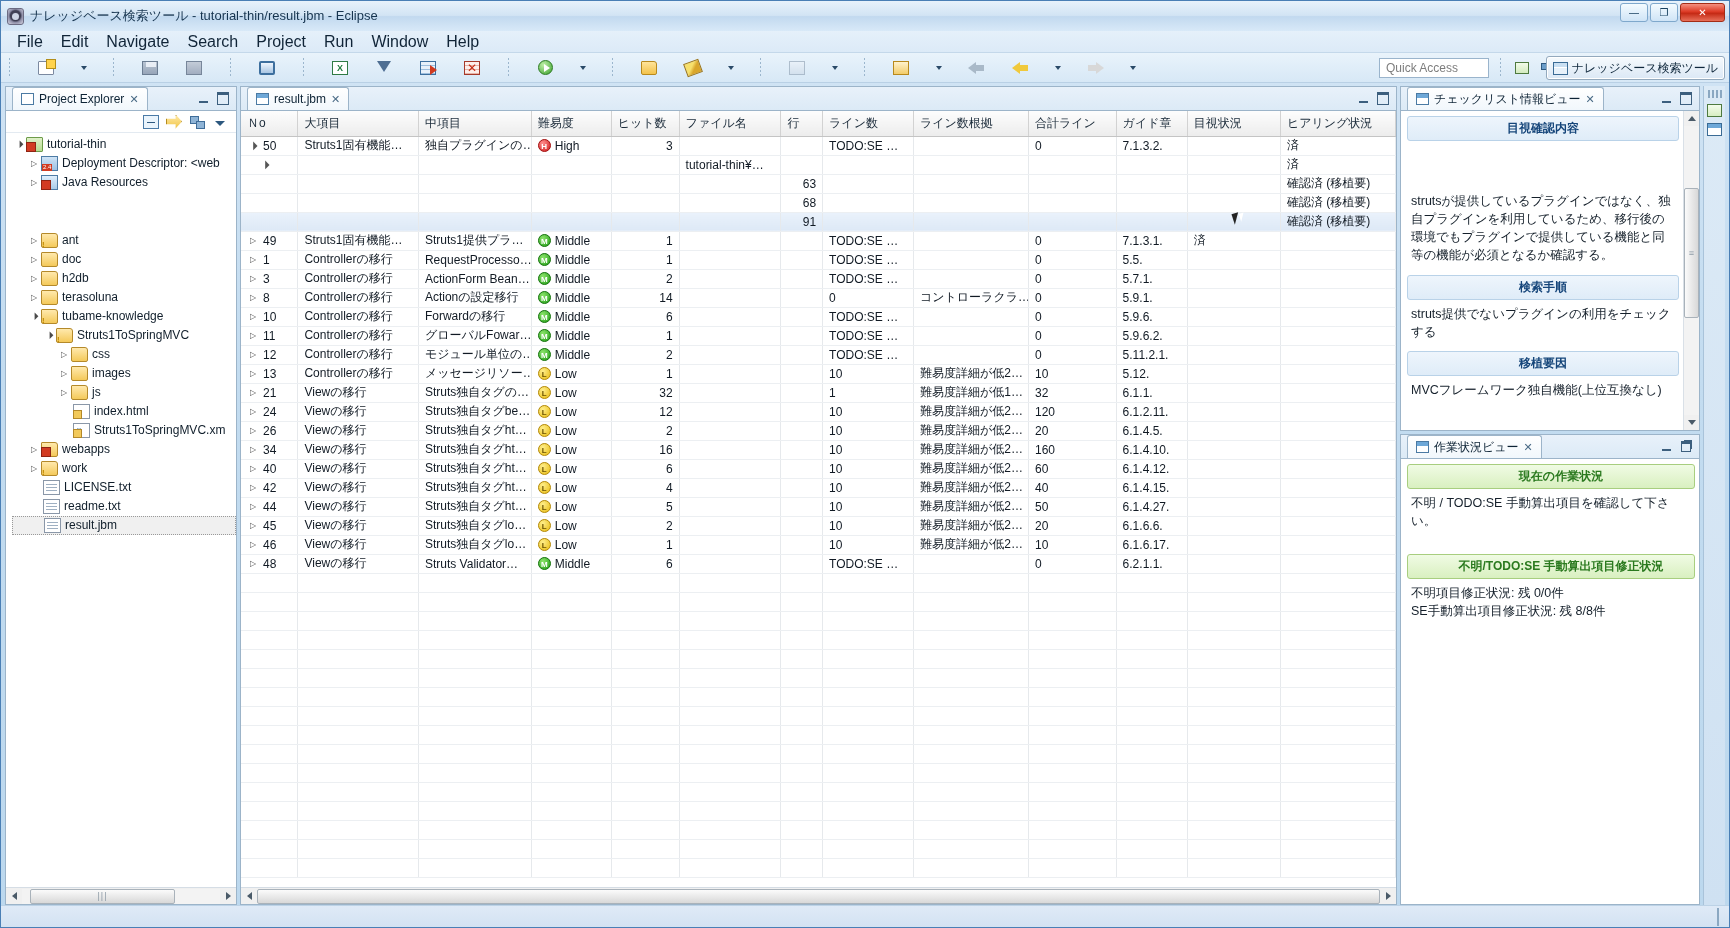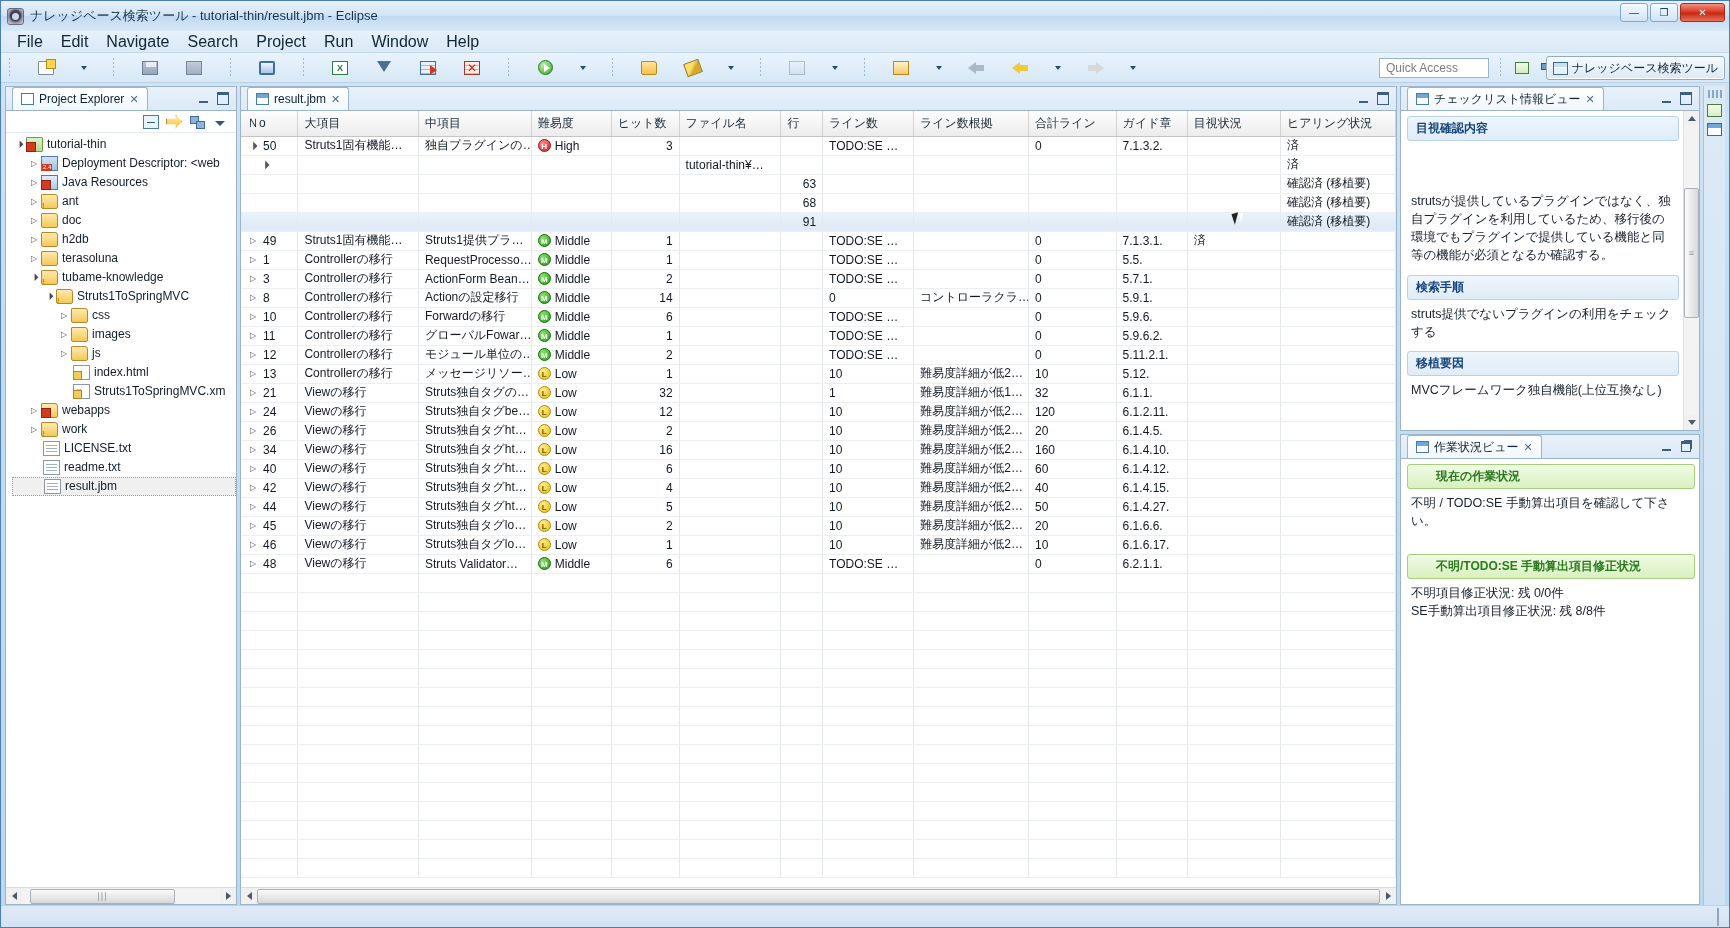--- a/index.html
+++ b/index.html
@@ -291,20 +291,21 @@
   .cl-panel { flex: 0 0 345px; }
   .ws-panel { flex: 1 1 auto; }
   .cl-body { position:absolute; inset:0; display:flex; }
   .cl-content { flex:1 1 auto; overflow:hidden; padding: 5px 4px 4px 6px; }
   .sec { margin-bottom: 4px; }
   .sec-head {
     background: linear-gradient(180deg,#eef5fc,#dfecf8);
     border:1px solid #b9d2e8; border-radius:3px;
     color:#15457a; font-weight:bold; font-size:12px;
     padding: 3px 8px;
+    text-align: center;
   }
   .sec-body { padding: 5px 6px 6px 4px; font-size:12.5px; color:#15202b; line-height:1.45; }
   .sec-body.empty { height: 42px; }
   .sec.green .sec-head {
     background: linear-gradient(180deg,#f0fbe4,#d9f0c0);
     border:1px solid #a8ce7f; color:#2b7a1f;padding-left:28px;
   }
   .hl { background:#2864c8; color:#fff; padding: 0 2px; }
 
   
@@ -475,21 +476,21 @@
             <div class="tnode" style="padding-left: 15px;">
               <span class="twist closed"></span>
               <span class="ticon dd"></span>
               <span class="tlabel">Deployment Descriptor: &lt;web</span>
             </div>
             <div class="tnode" style="padding-left: 15px;">
               <span class="twist closed"></span>
               <span class="ticon jres"></span>
               <span class="tlabel">Java Resources</span>
             </div>
-            <div class="tnode" style="padding-left: 15px;">
+            <div class="tnode" style="padding-left: 15px; margin-top: 39px;">
               <span class="twist closed"></span>
               <span class="ticon folderw"></span>
               <span class="tlabel">ant</span>
             </div>
             <div class="tnode" style="padding-left: 15px;">
               <span class="twist closed"></span>
               <span class="ticon folder"></span>
               <span class="tlabel">doc</span>
             </div>
             <div class="tnode" style="padding-left: 15px;">

